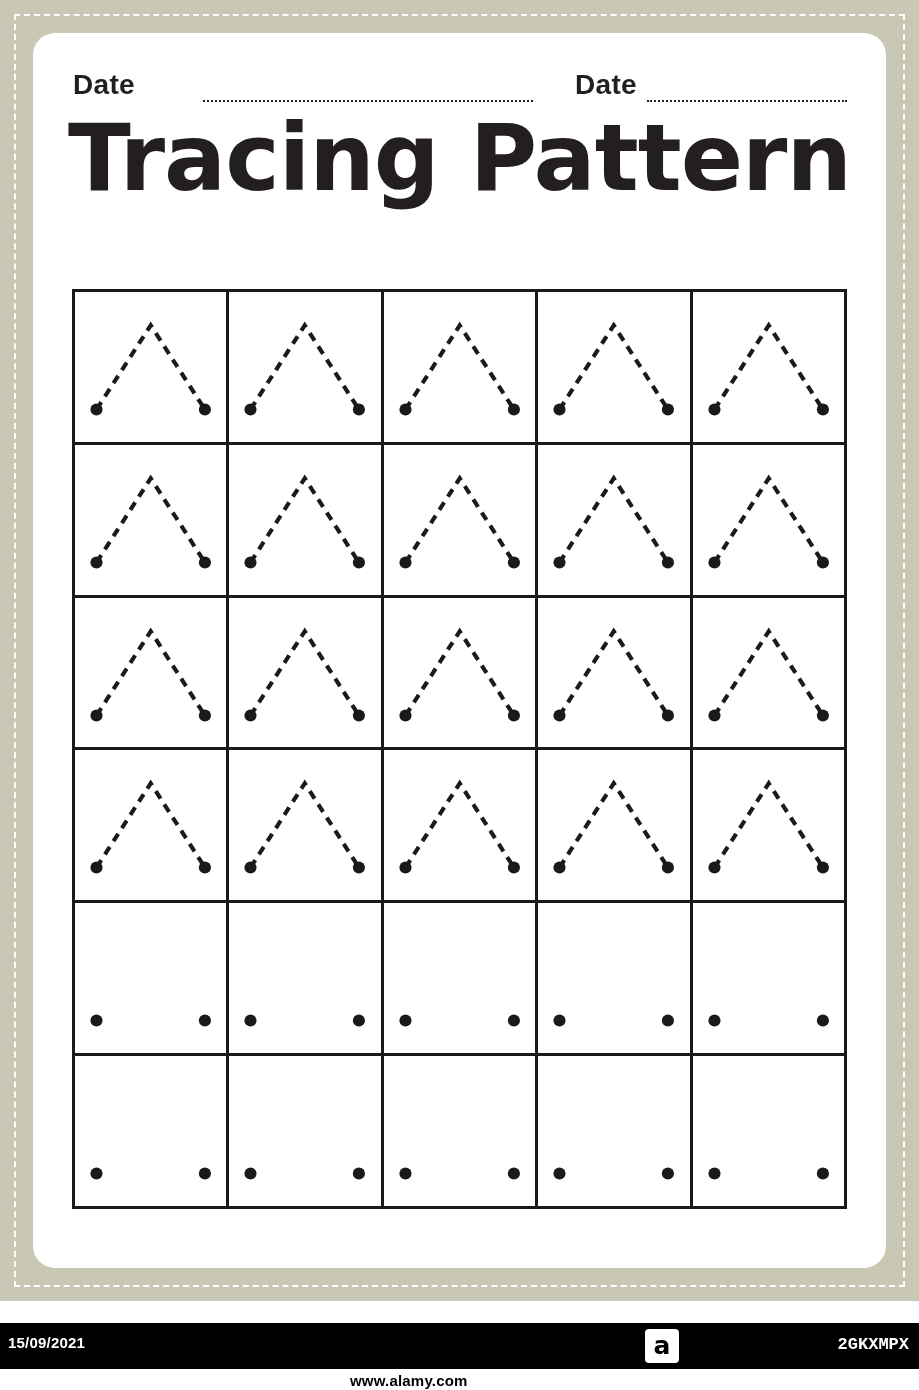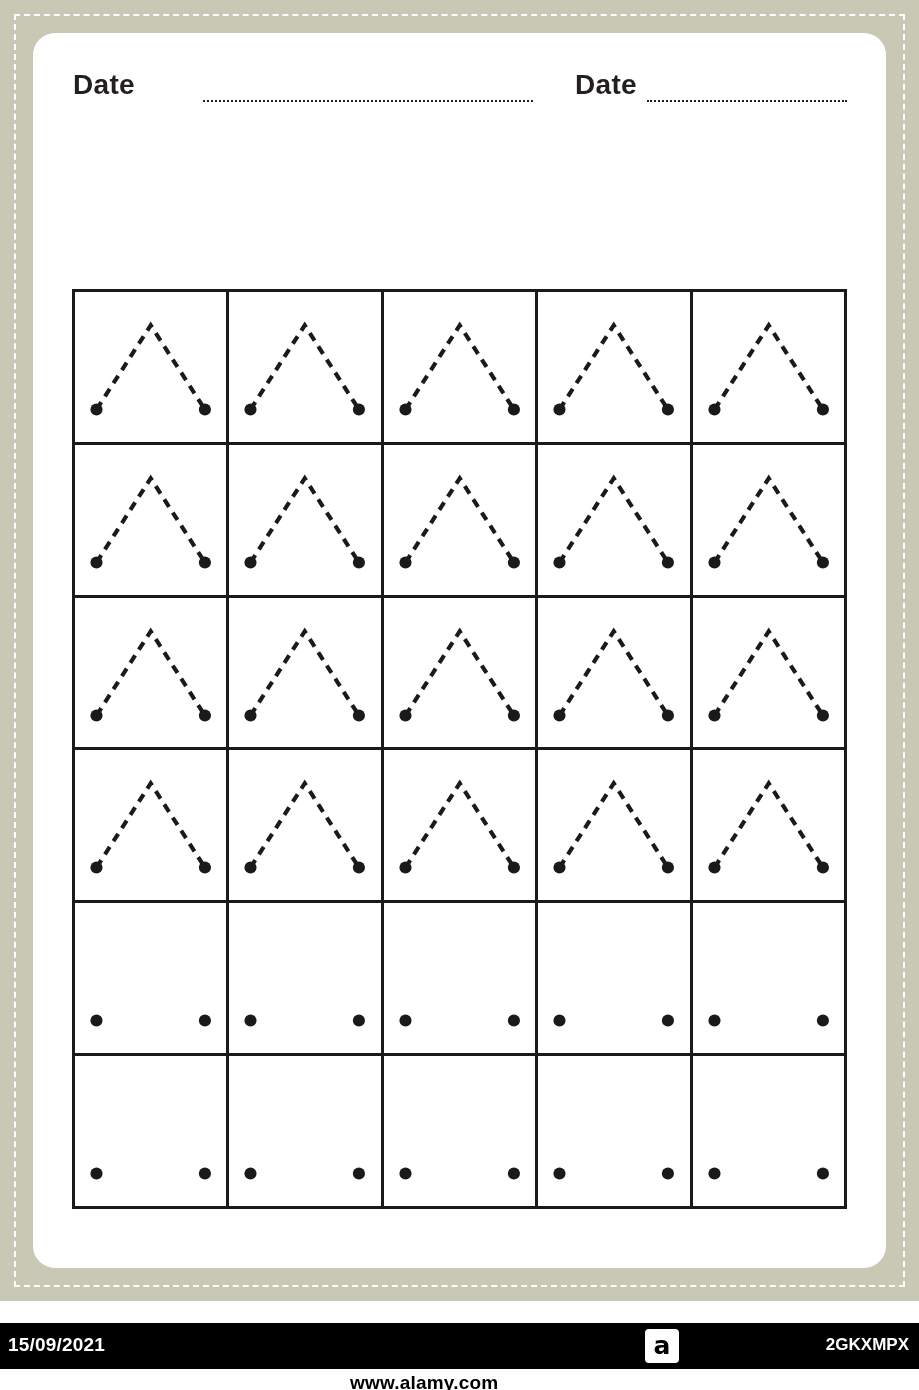--- a/index.html
+++ b/index.html
@@ -136,32 +136,32 @@
     top: 22px;
     width: 919px;
     height: 46px;
     background: #000000;
     color: #ffffff;
   }
   .footer-left {
     position: absolute;
     left: 8px;
     top: 11px;
-    font-size: 19px;
+    font-size: 15px;
     font-weight: bold;
     letter-spacing: 0.2px;
     font-family: "Liberation Sans", sans-serif;
   }
   .footer-right {
     position: absolute;
     right: 10px;
     top: 12px;
     font-size: 17px;
     font-weight: bold;
-    font-family: Liberation Sans, sans-serif;
+    font-family: Liberation Mono, monospace;
   }
   .alamy-logo {
     position: absolute;
     left: 645px;
     top: 6px;
     width: 36px;
     height: 34px;
   }
   .alamy-logo .a-sq {
     position: absolute;
@@ -193,20 +193,21 @@
 
   <div class="sheet">
 
     <div class="namedate">
       <div class="nd-label name">Date</div>
       <div class="nd-dots d1"></div>
       <div class="nd-label date">Date</div>
       <div class="nd-dots d2"></div>
     </div>
 
+    <div class="title">Tracing Pattern</div>
 
     <div class="grid">
         <div class="cell">
           <svg viewBox="0 0 155 153" preserveAspectRatio="none">
             <path d="M22 120 L77.5 34 L133 120" fill="none" stroke="#1a1a1a" stroke-width="4.2" stroke-dasharray="9 7" stroke-linecap="butt"></path>
             <circle cx="22" cy="120" r="6.2" fill="#1a1a1a"></circle>
             <circle cx="133" cy="120" r="6.2" fill="#1a1a1a"></circle>
           </svg>
         </div>
         <div class="cell">

